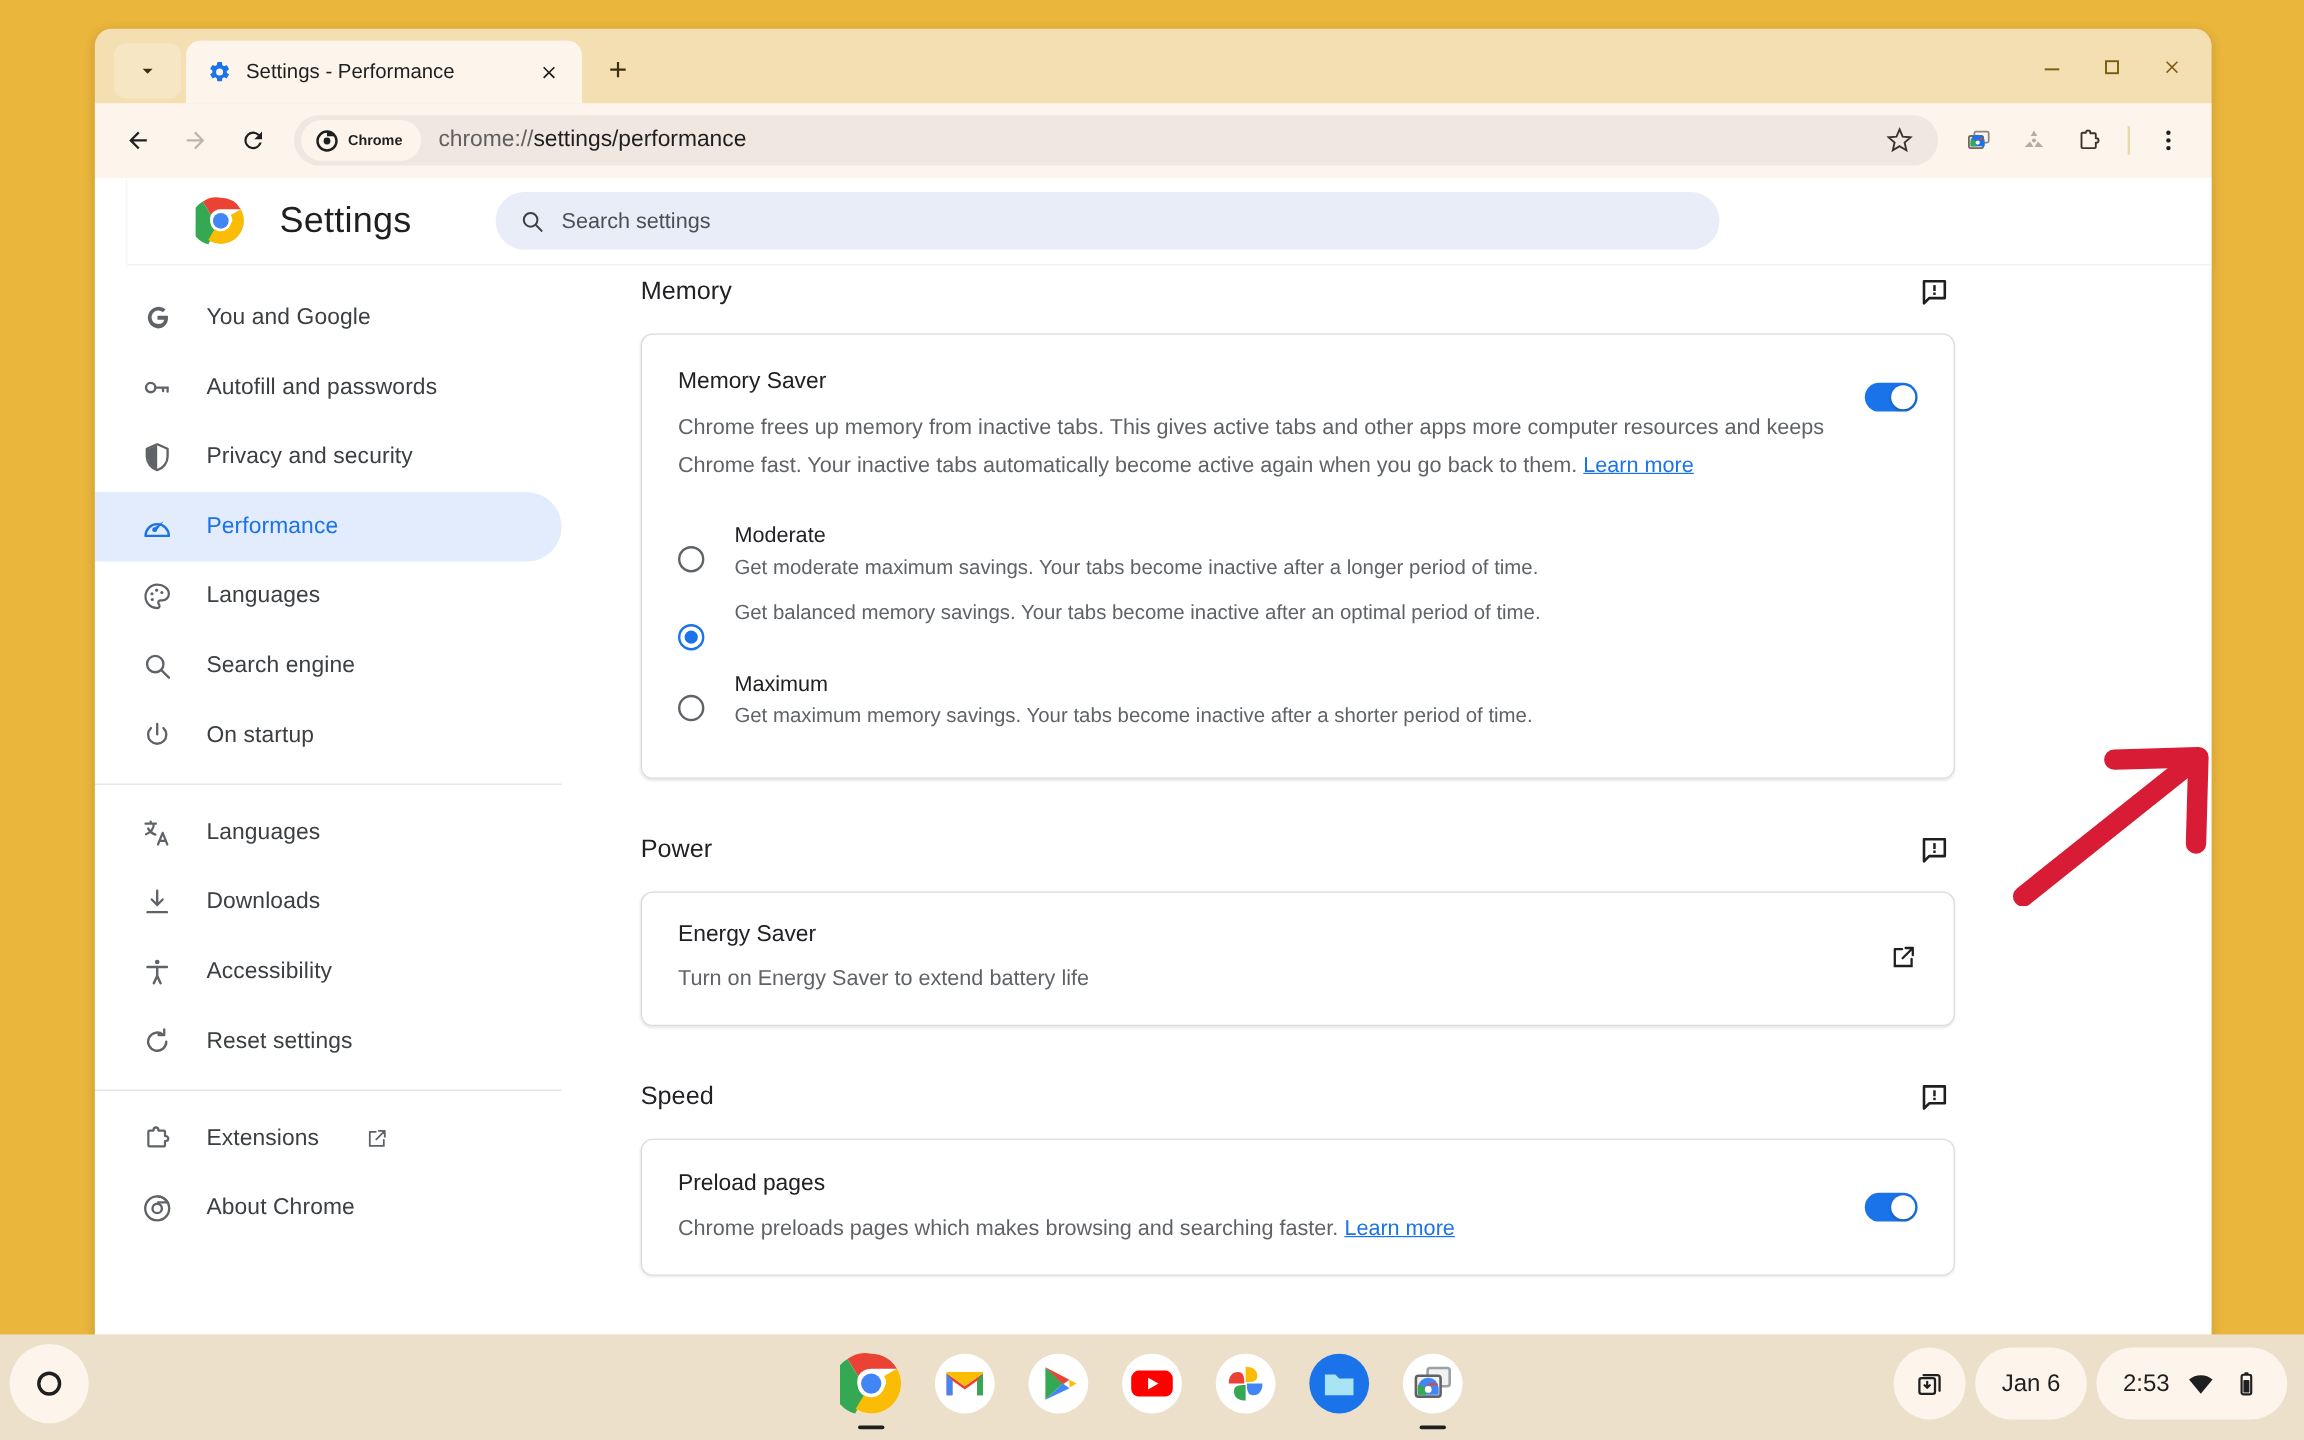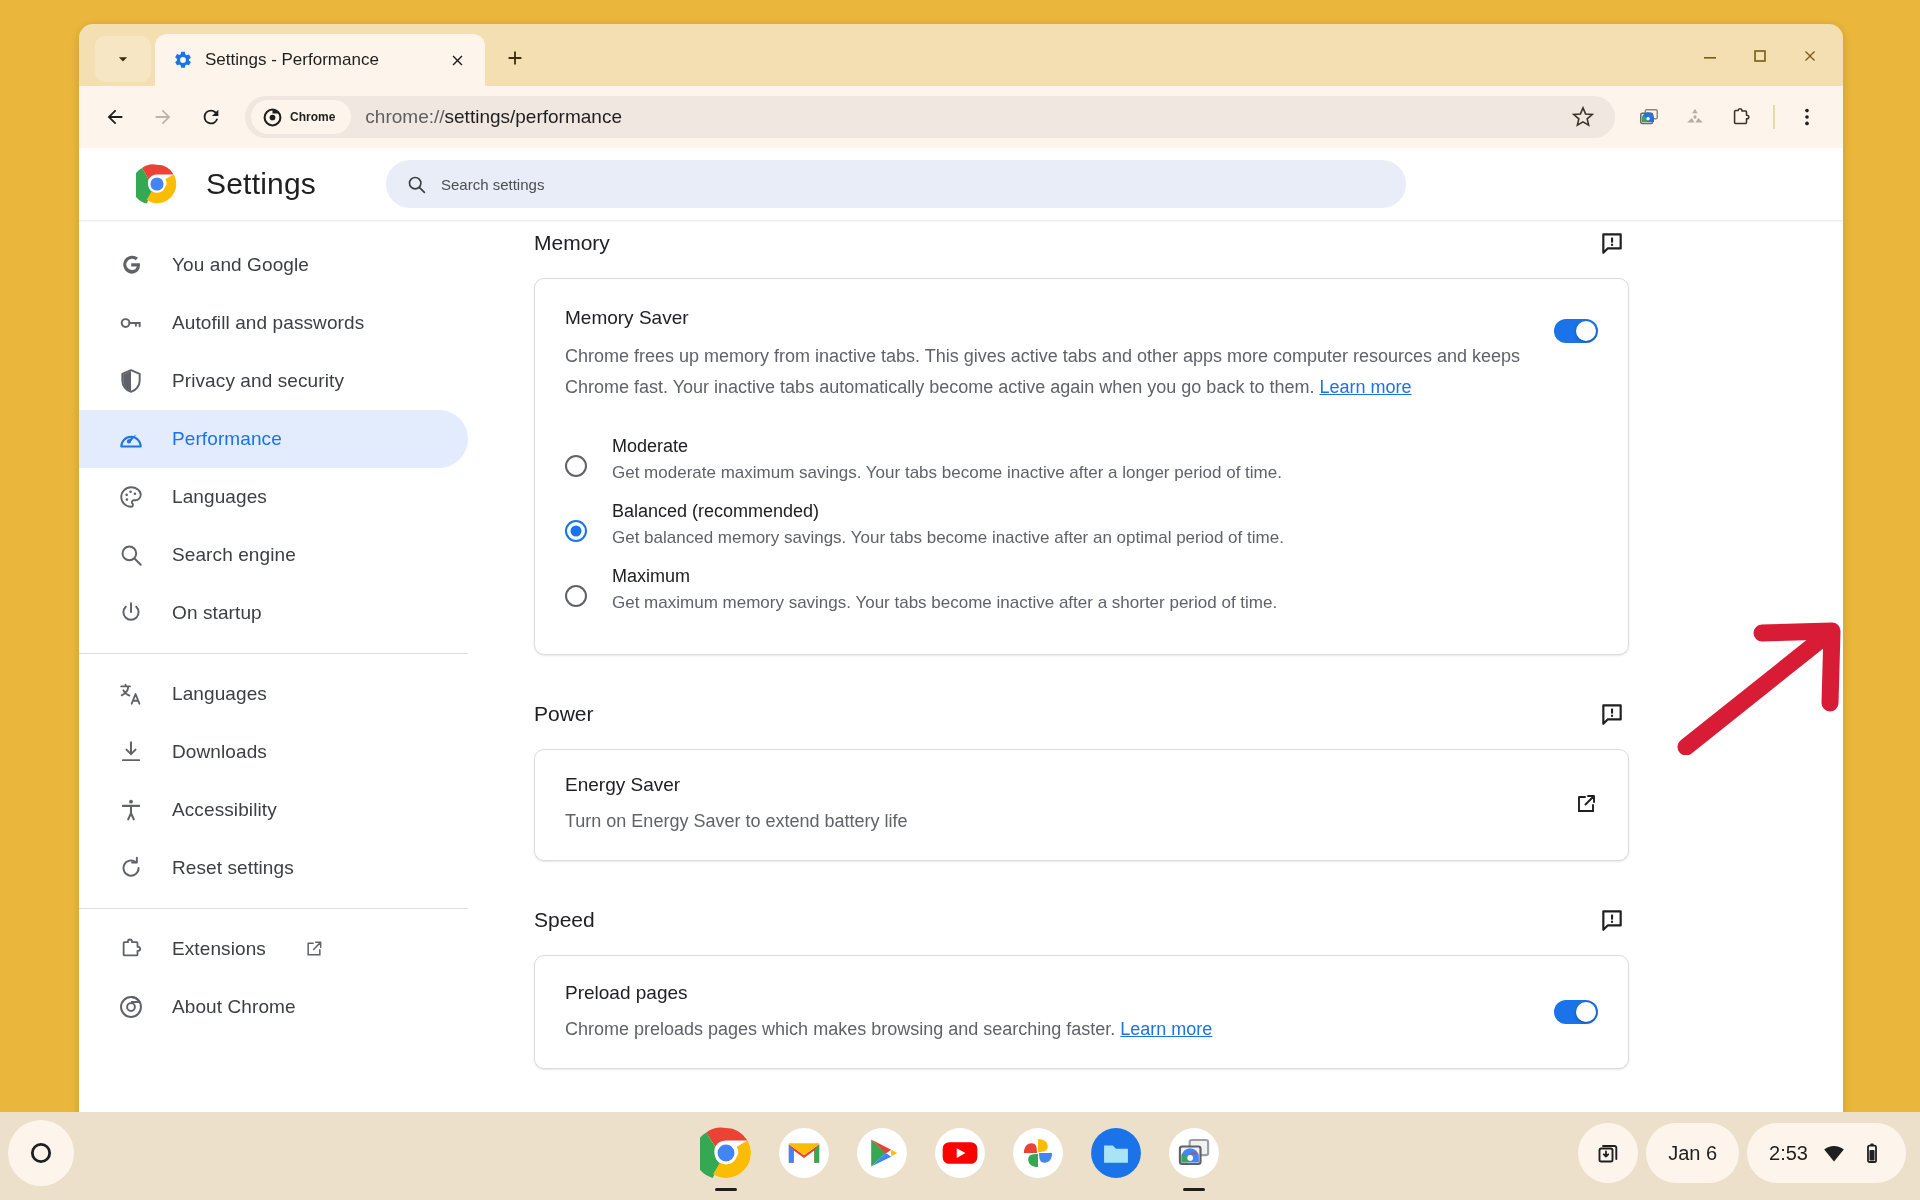--- a/index.html
+++ b/index.html
@@ -145,20 +145,21 @@
   }
   #settings-header {
     height: 72px;
     background: #ffffff;
     display: flex; align-items: center;
     padding-left: 29px;
     gap: 0;
     position: relative;
     z-index: 5;
     box-shadow: 0 1px 2px rgba(0,0,0,.10);
+    margin-left: 27px;
   }
   #settings-logo { width: 42px; height: 42px; margin-left: 28px; }
   #settings-title {
     font-size: 30px; color: #1f1f1f;
     margin-left: 28px;
     letter-spacing: .2px;
   }
   #settings-search {
     margin-left: 70px;
     width: 1020px; height: 48px;
@@ -166,21 +167,21 @@
     border-radius: 24px;
     display: flex; align-items: center;
     padding: 0 20px;
     gap: 14px;
     cursor: text;
   }
   #settings-search svg { width: 21px; height: 21px; flex: 0 0 21px; }
   #settings-search-input {
     border: none; outline: none; background: transparent;
     font-family: "Liberation Sans", sans-serif;
-    font-size: 15px; color: #3c4043;
+    font-size: 18px; color: #3c4043;
     width: 100%;
   }
   #settings-search-input::placeholder { color: #4b4f53; }
 
   #settings-body {
     display: flex;
     height: calc(100% - 72px);
     position: relative;
   }
 
@@ -684,21 +685,20 @@
               <div class="radio-row">
                 <div class="radio"></div>
                 <div>
                   <div class="radio-text-title">Moderate</div>
                   <div class="radio-text-desc">Get moderate maximum savings. Your tabs become inactive after a longer period of time.</div>
                 </div>
               </div>
               <div class="radio-row">
                 <div class="radio checked"></div>
                 <div>
-                  <div class="radio-text-title">Balanced (recommended)</div>
                   <div class="radio-text-desc">Get balanced memory savings. Your tabs become inactive after an optimal period of time.</div>
                 </div>
               </div>
               <div class="radio-row">
                 <div class="radio"></div>
                 <div>
                   <div class="radio-text-title">Maximum</div>
                   <div class="radio-text-desc">Get maximum memory savings. Your tabs become inactive after a shorter period of time.</div>
                 </div>
               </div>

